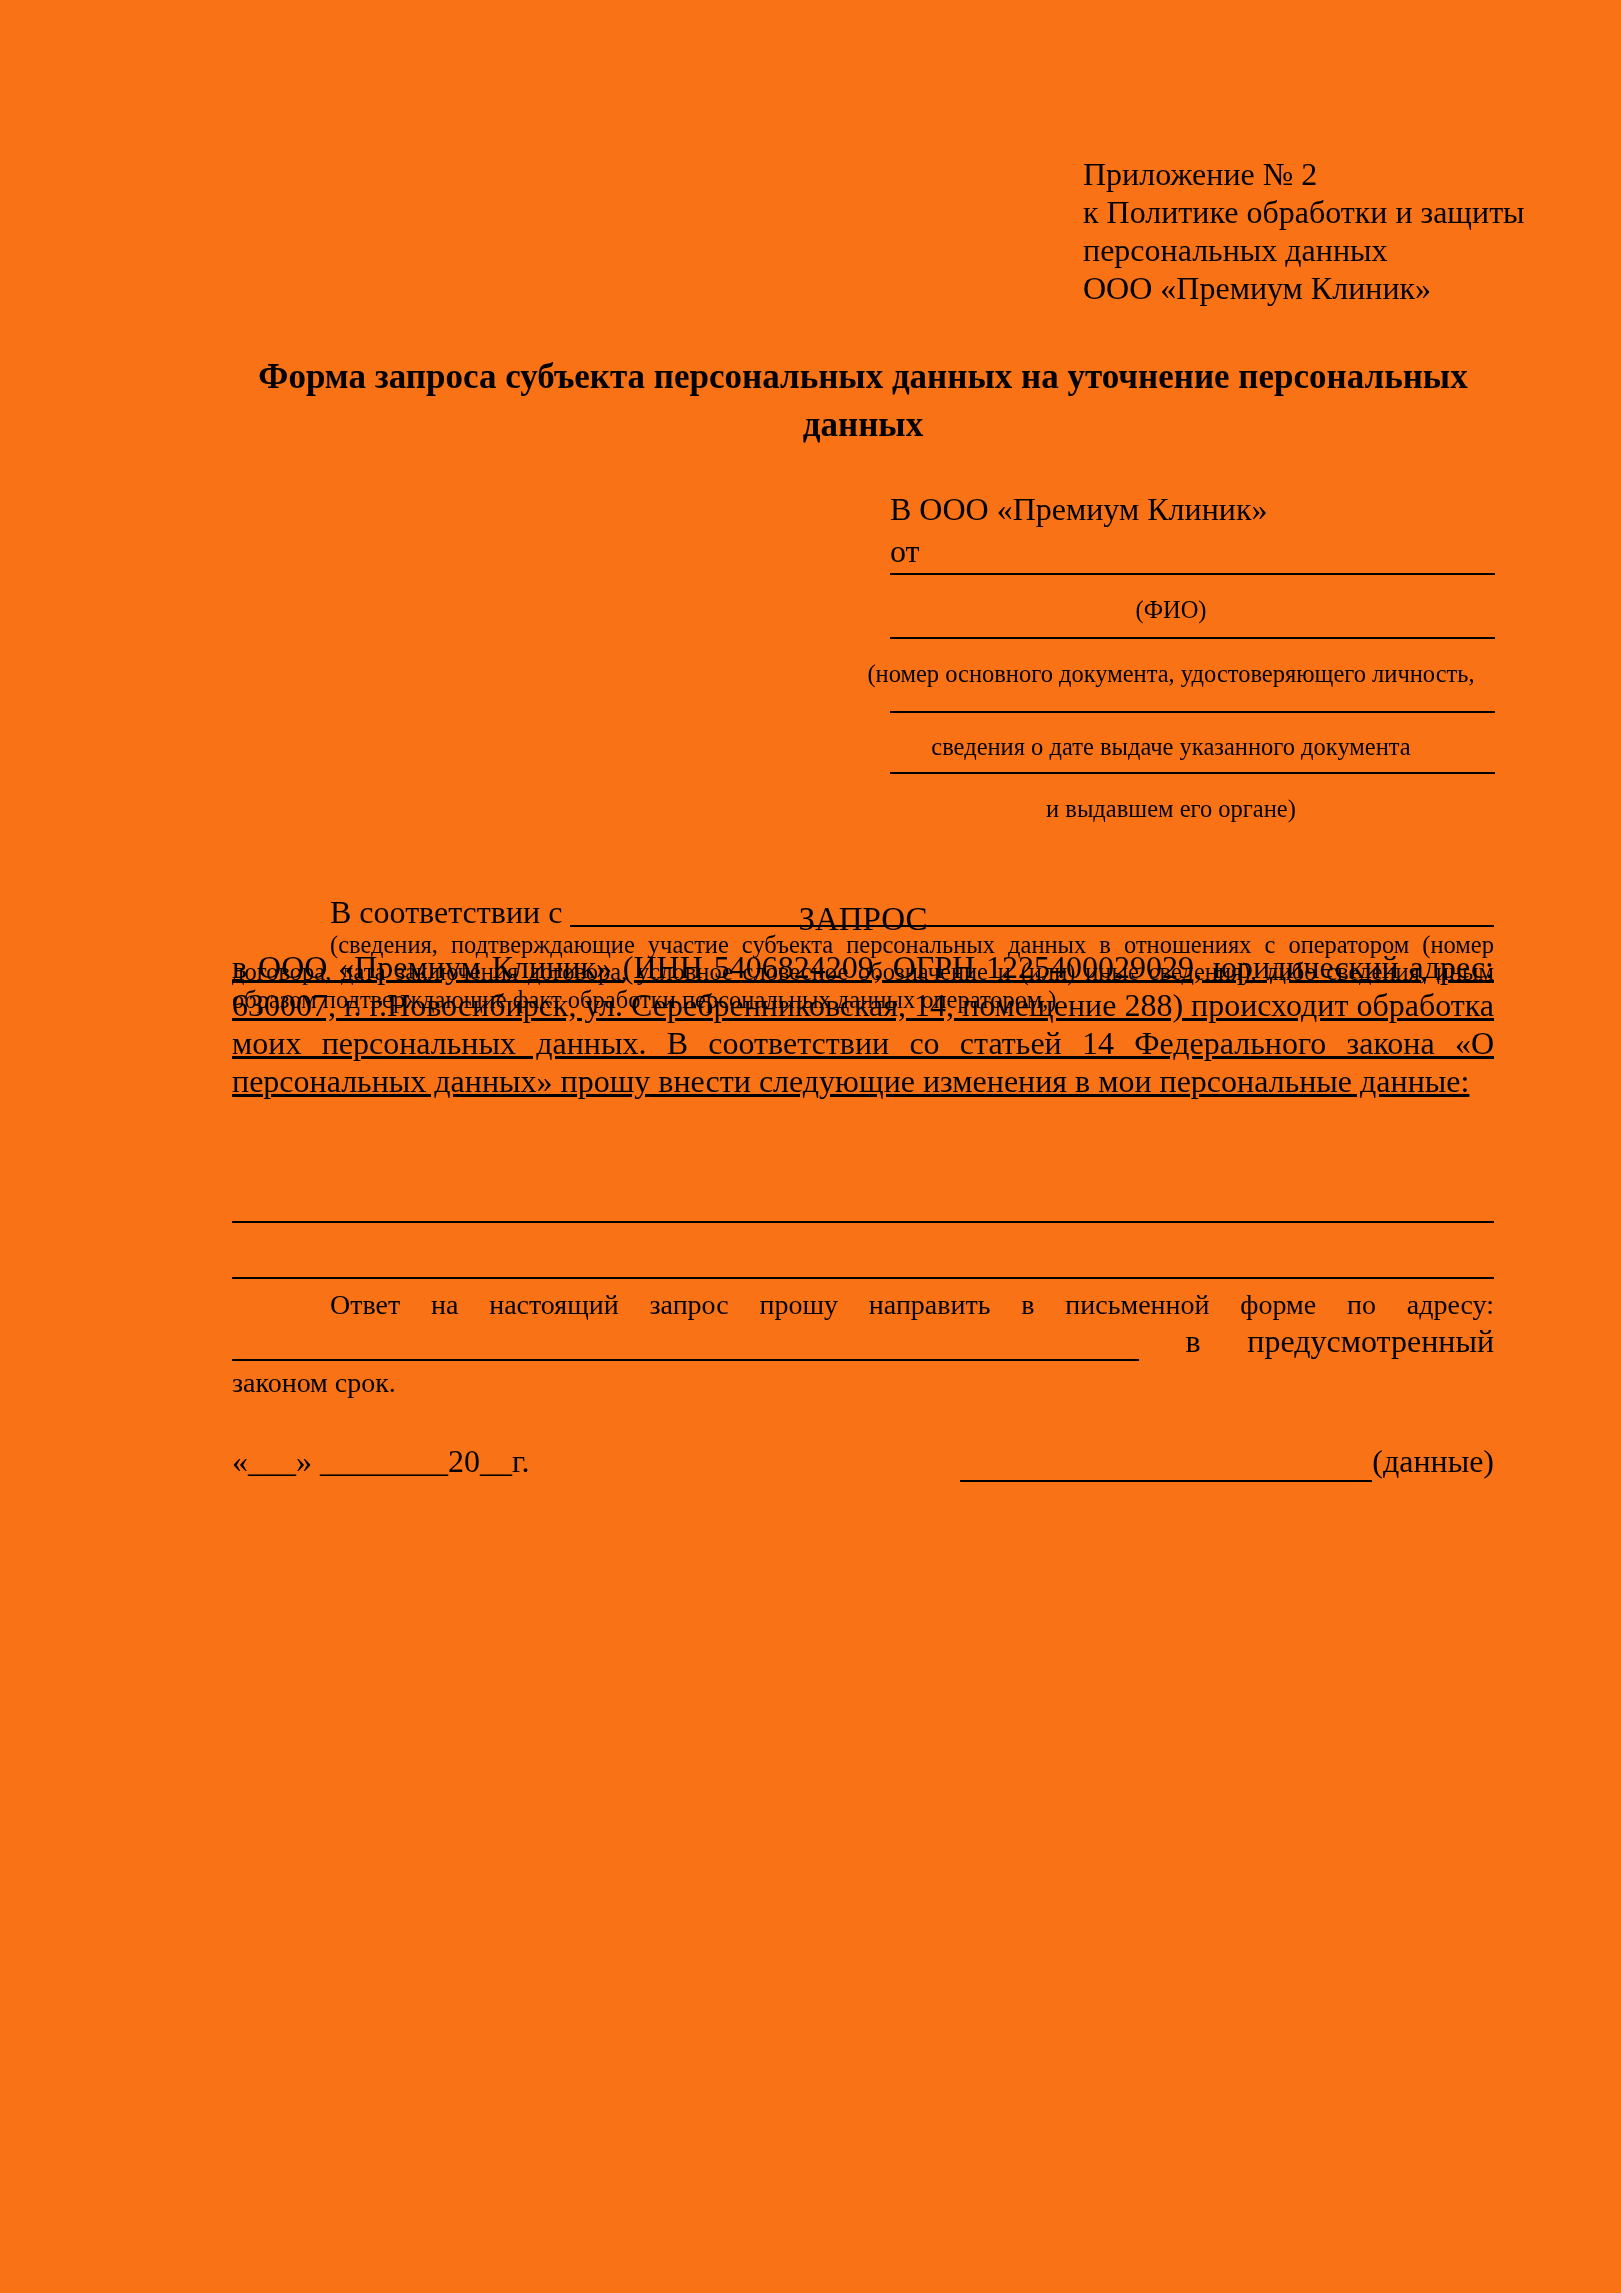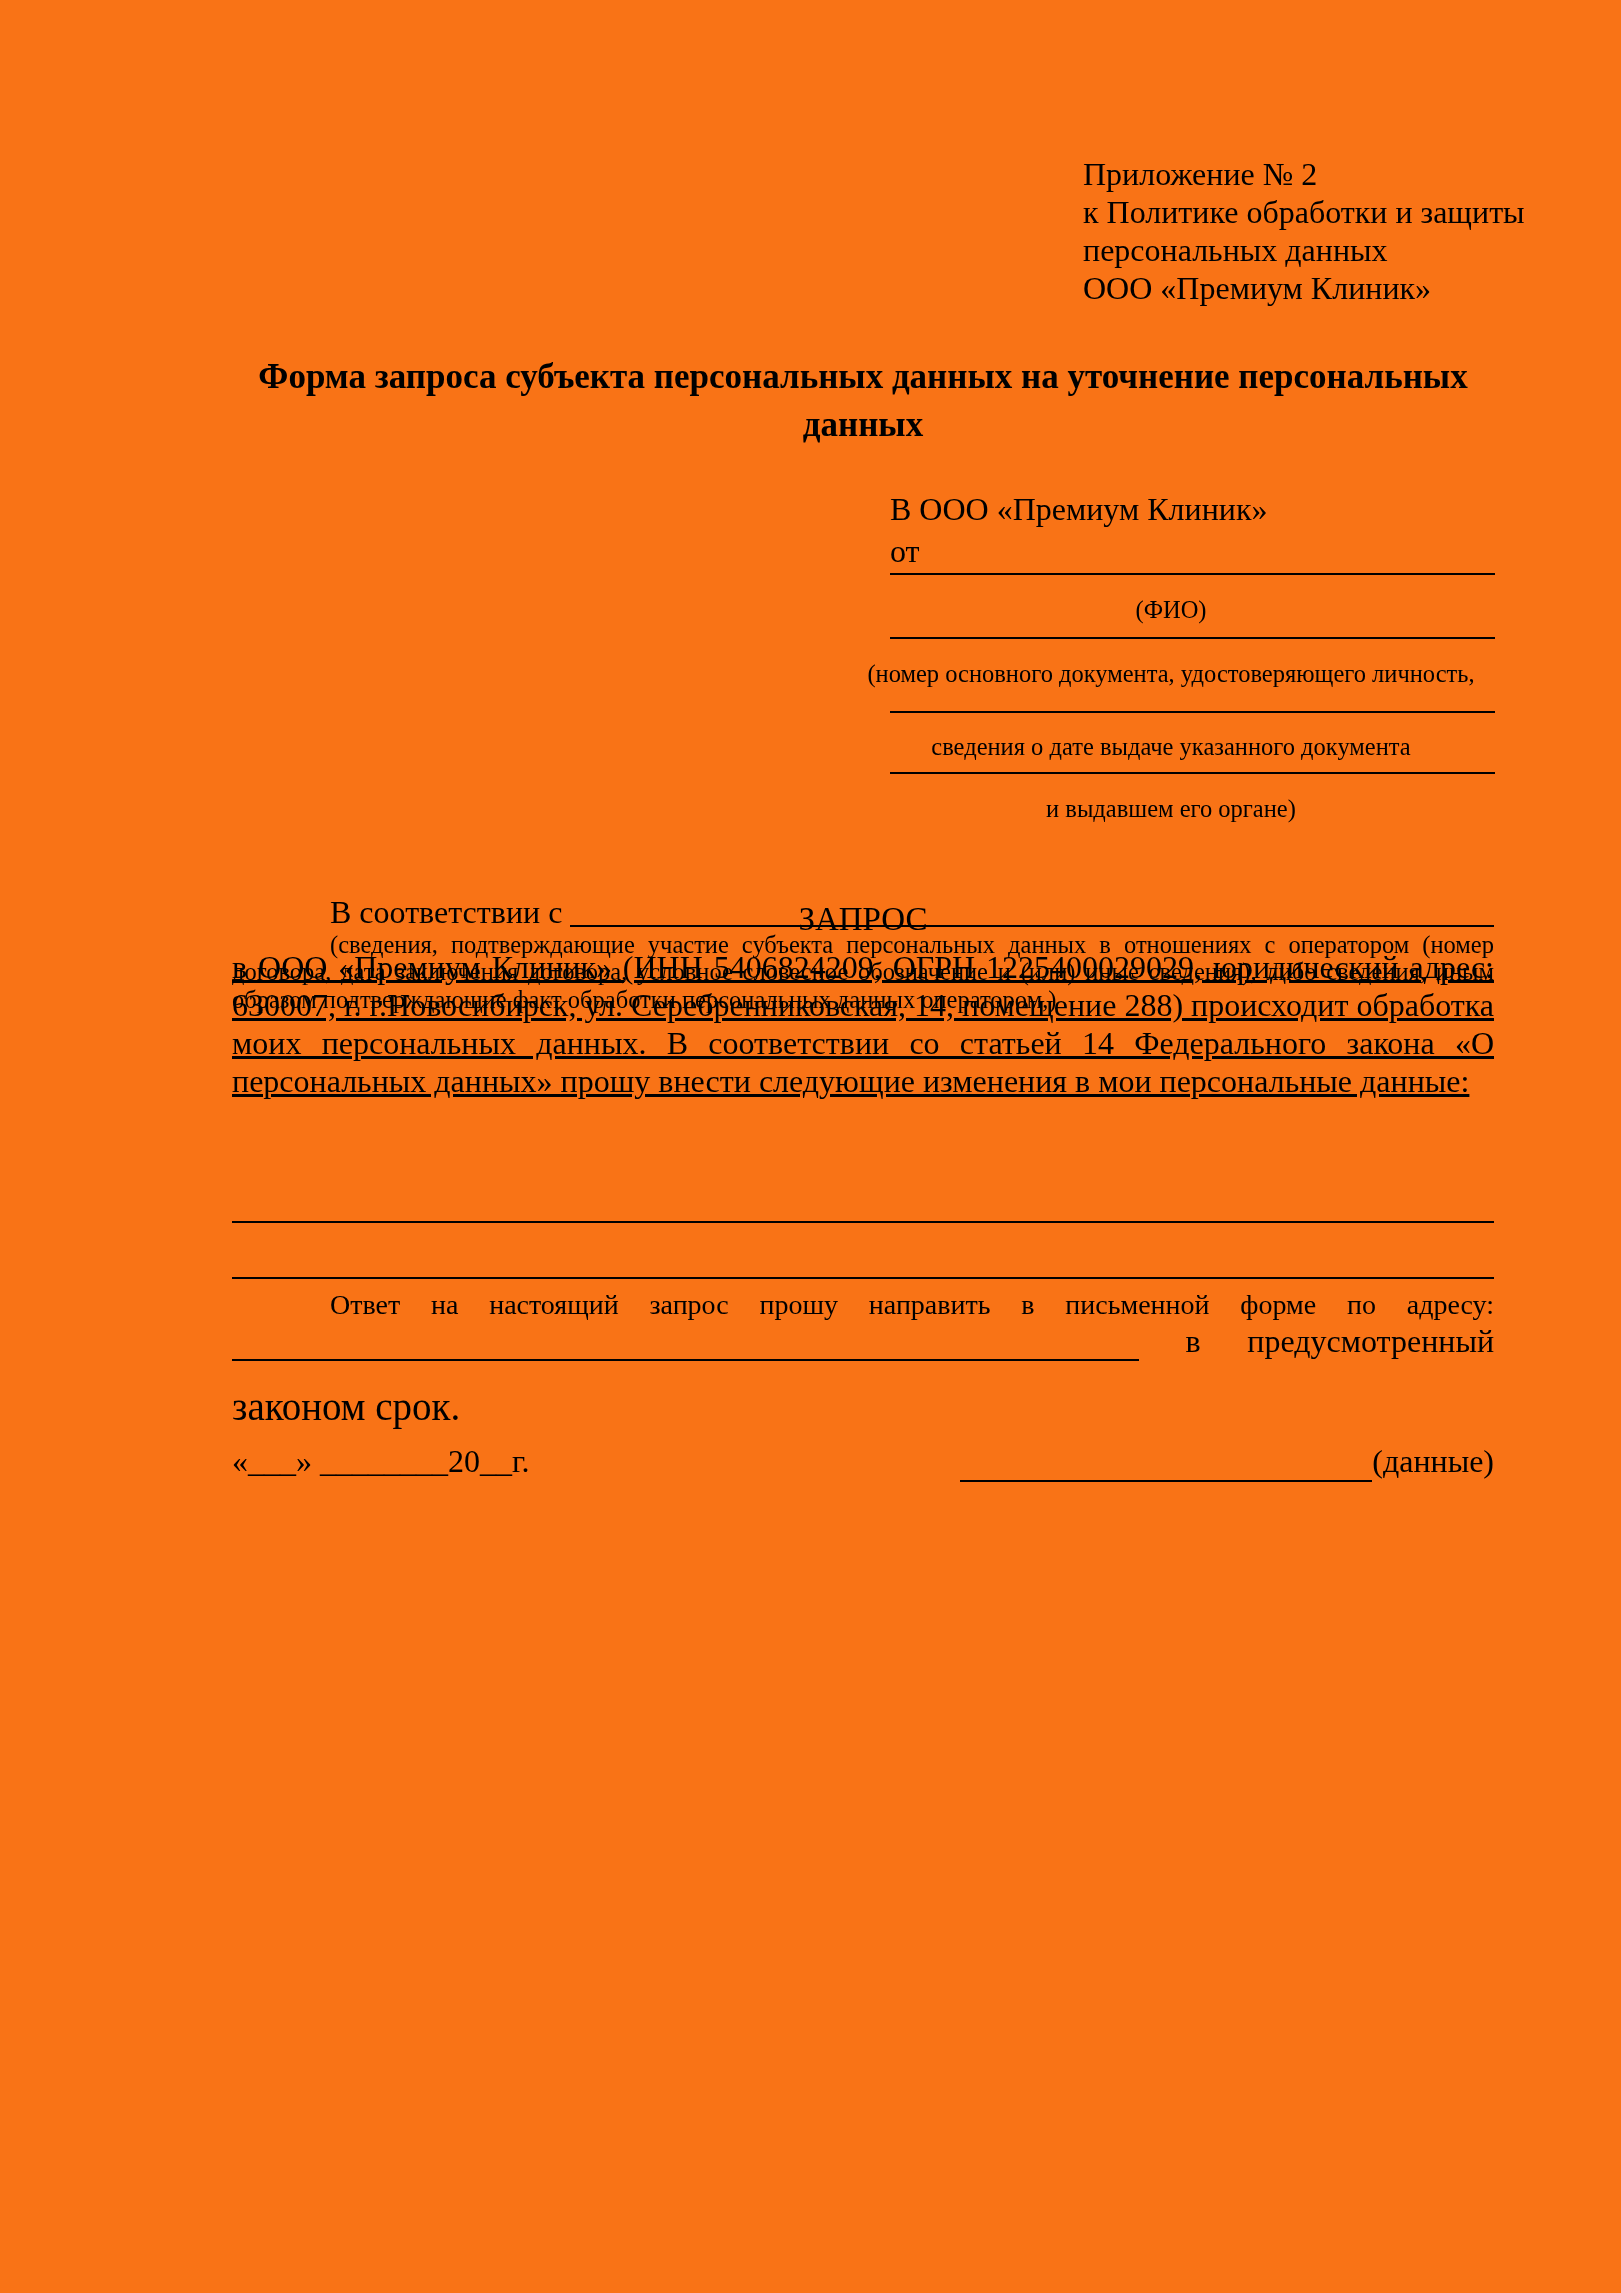--- a/index.html
+++ b/index.html
@@ -54,21 +54,21 @@
     font-size:28px; line-height:38px;
     text-align:justify; text-align-last:justify; text-indent:98px;
   }
   .reply-2 {
     left:232px; top:1322px; width:1262px;
     display:flex; justify-content:space-between; align-items:flex-end;
     font-size:32px; line-height:39px;
   }
   .blank-segment { border-bottom:2.9px solid #000; height:37px; }
   .seg-address { width:907px; }
-  .reply-3 { left:232px; top:1363px; font-size:39px; line-height:39px;margin-top:24px; }
+  .reply-3 { left:232px; top:1363px; font-size:28px; line-height:39px; }
 
   .date-row {
     left:232px; top:1441px; width:1262px;
     display:flex; justify-content:space-between; align-items:flex-end;
     font-size:32px; line-height:41px;
   }
   .sig-group { display:flex; align-items:flex-end; }
   .seg-signature { width:412px; height:39px; }
 </style>
 </head>

